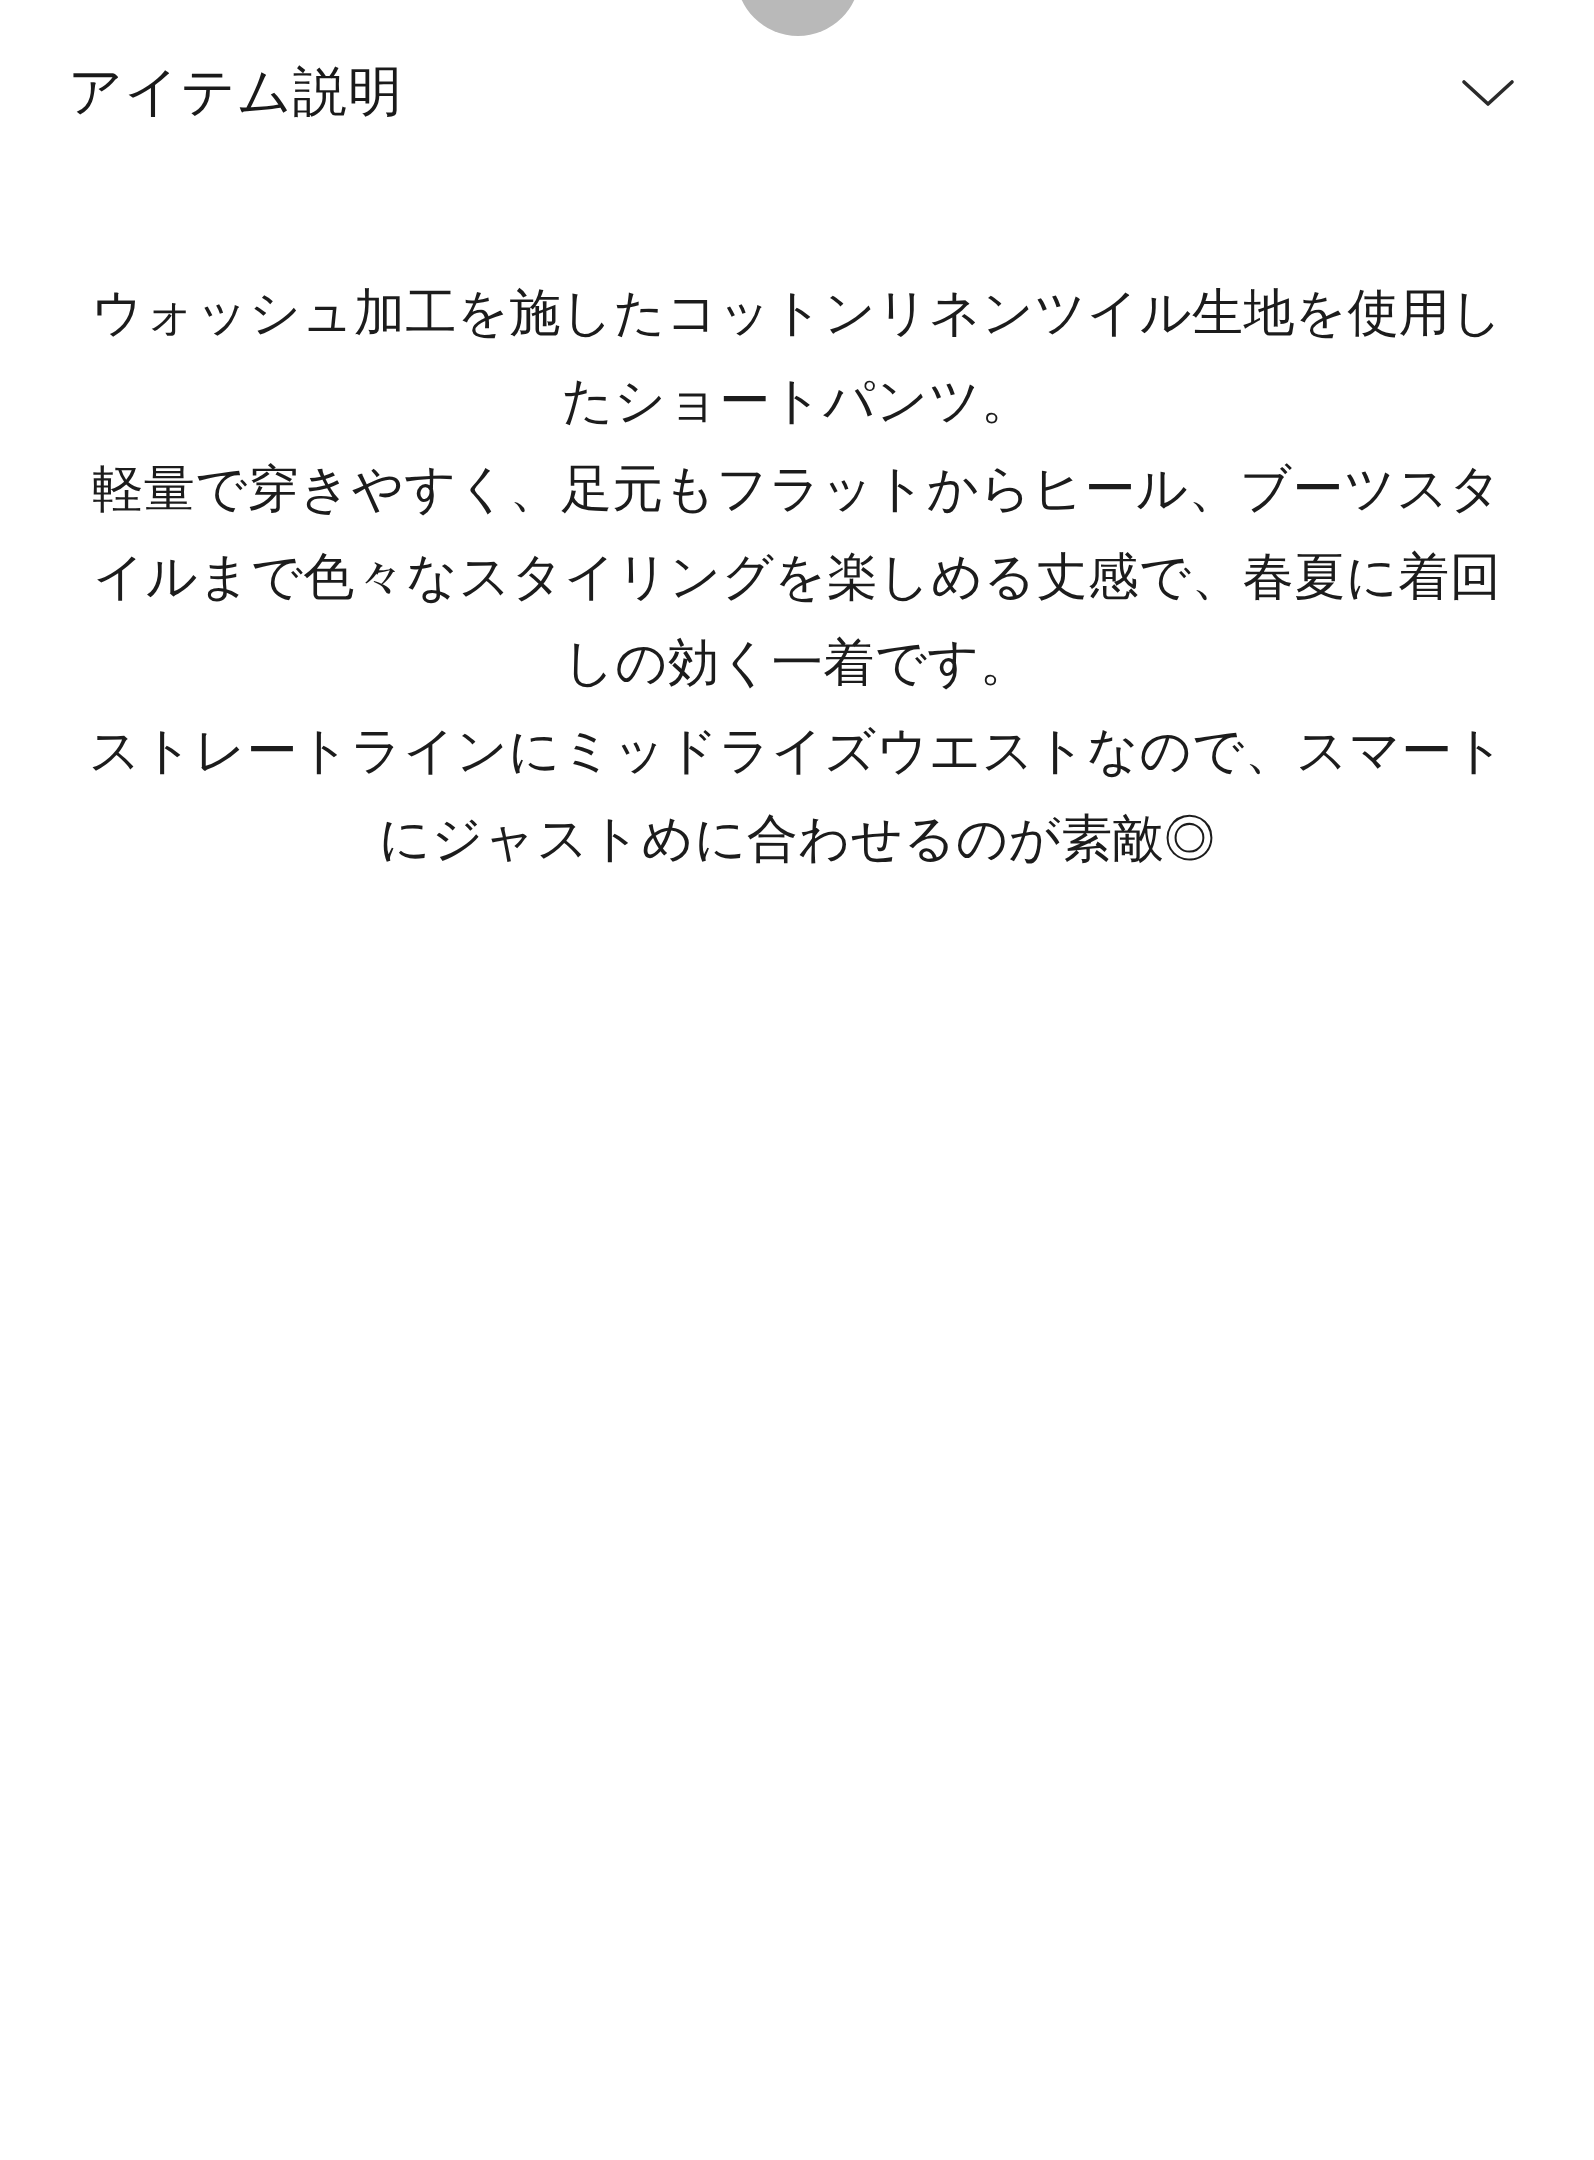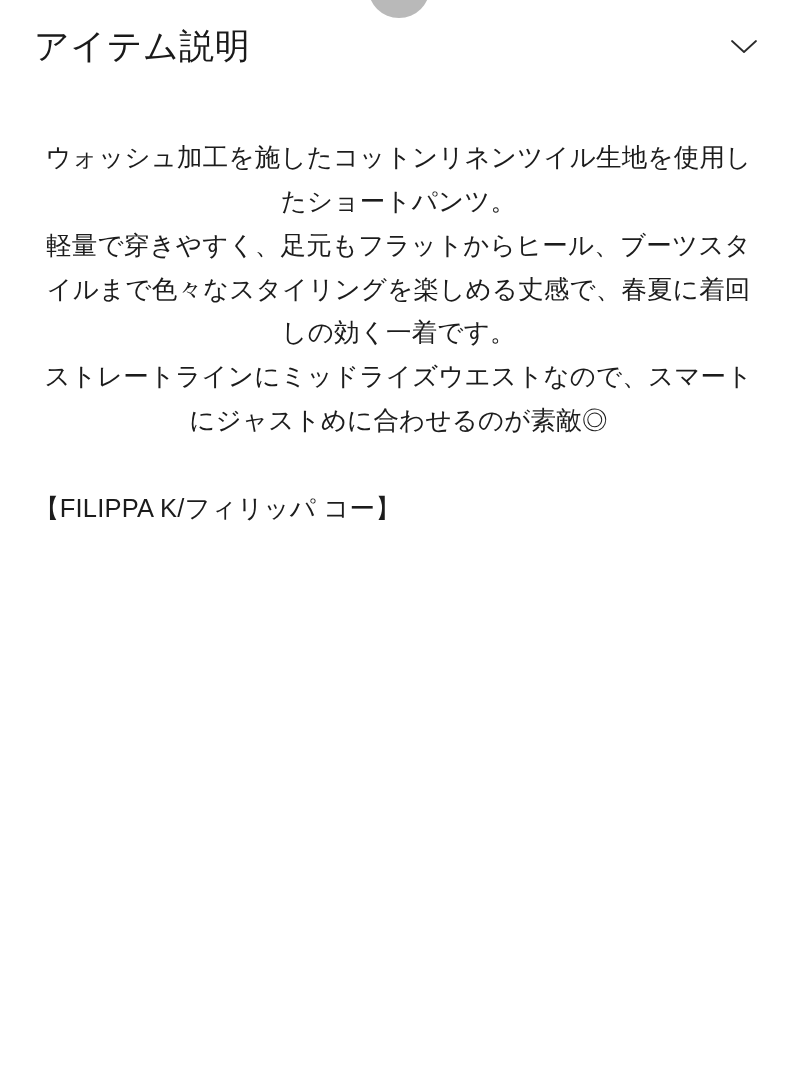--- a/index.html
+++ b/index.html
@@ -36,21 +36,21 @@
   
   .section-header {
     display: flex;
     align-items: center;
     justify-content: space-between;
     height: 84px;
     padding-top: 8px;
     box-sizing: border-box;
   }
   .section-title {
-    font-size: 35px;
+    font-size: 27px;
     letter-spacing: 0.5px;
     color: #1a1a1a;
     line-height: 1.2;
   }
   .chevron {
     width: 34px;
     height: 34px;
     display: block;
     margin-right: 2px;
   }
@@ -100,17 +100,16 @@
     </span>
   </div>
 
   <div class="body-copy">
     <p class="para first-para">ウォッシュ加工を施したコットンリネンツイル生地を使用したショートパンツ。
 軽量で穿きやすく、足元もフラットからヒール、ブーツスタイルまで色々なスタイリングを楽しめる丈感で、春夏に着回しの効く一着です。
 ストレートラインにミッドライズウエストなので、スマートにジャストめに合わせるのが素敵◎</p>
 
     <div class="spacer-block"></div>
 
-    <p class="brand-heading">【FILIPPA K/フィリッパ コー】</p>
 
   </div>
 
 </div>
 
 </body></html>

